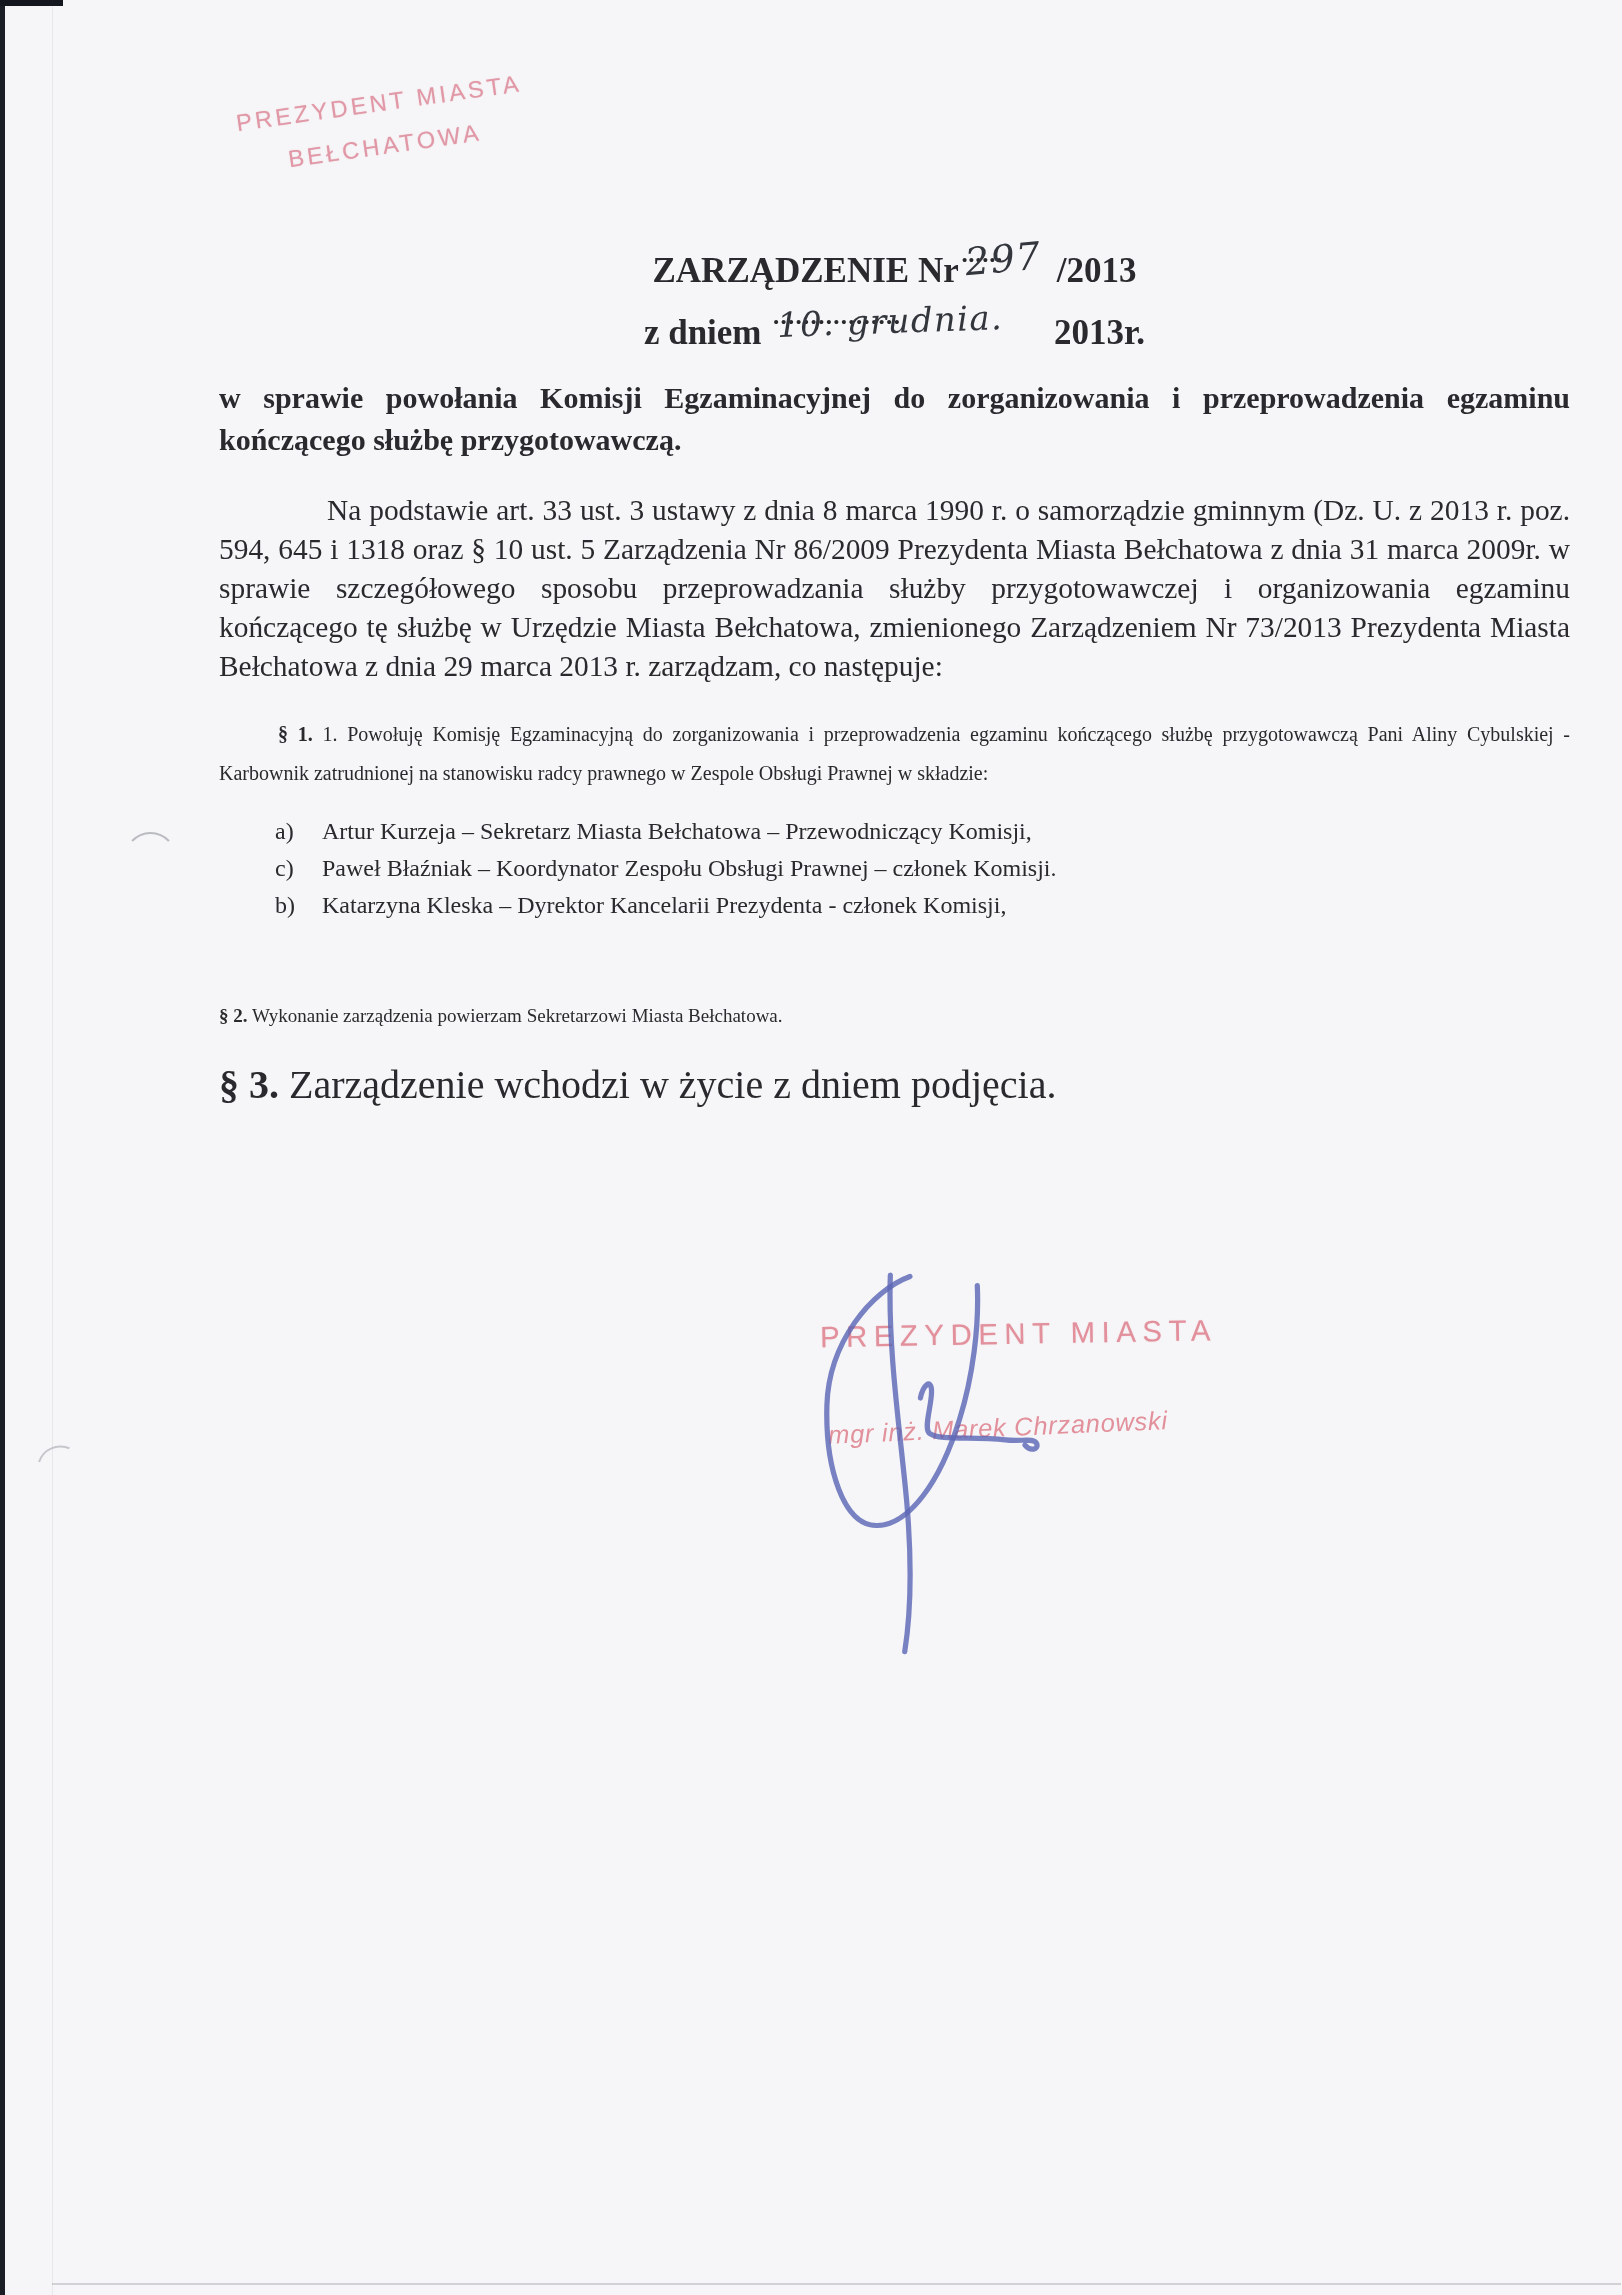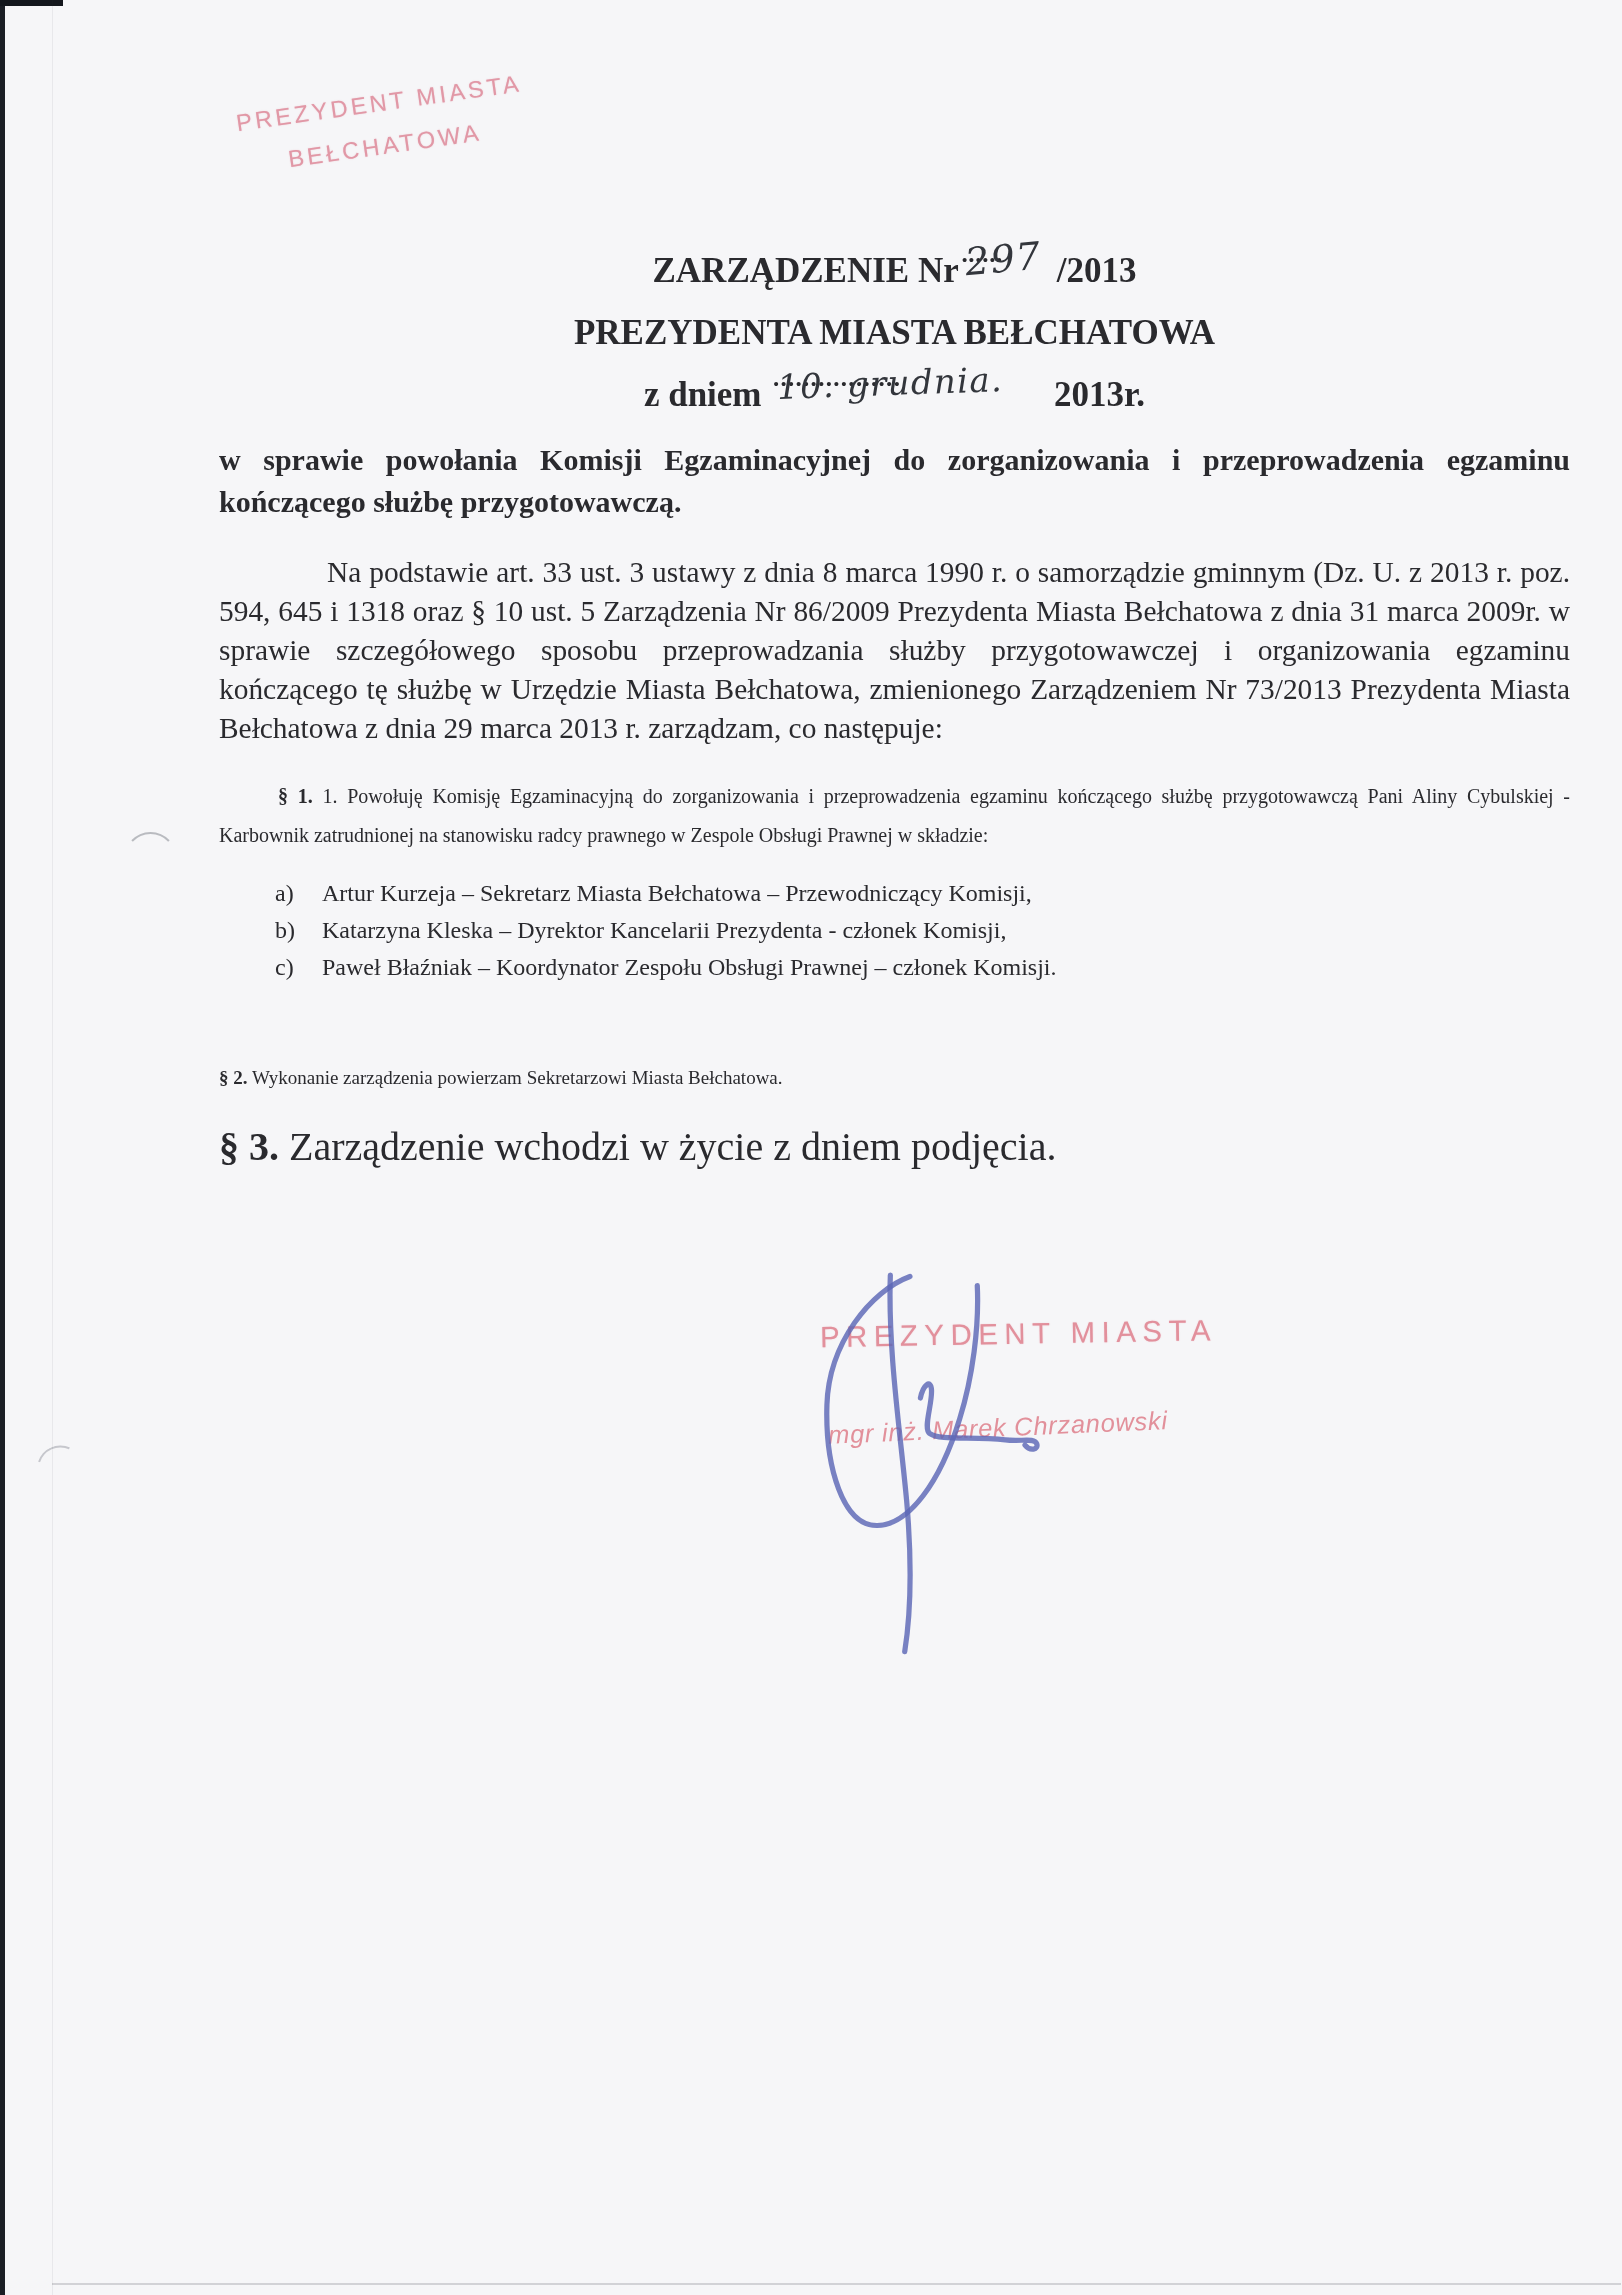--- a/index.html
+++ b/index.html
@@ -85,44 +85,43 @@
   <div>PREZYDENT MIASTA</div>
   <div>BEŁCHATOWA</div>
 </div>
 
 <div class="doc">
 
   <div class="doc-header">
     <div class="title-line">
       <span>ZARZĄDZENIE Nr</span><span class="hw-slot"><span class="dots">......</span><span class="hw">297</span></span><span>/2013</span>
     </div>
-    <div>PREZYDENTA MIASTA BEŁCHATOWA</div>
     <div class="title-line">
       <span>z dniem</span>&nbsp;<span class="hw-slot date-slot"><span class="dots">.................</span><span class="hw">10. grudnia.</span></span>&nbsp;<span>2013r.</span>
     </div>
   </div>
 
   <p class="subject">w sprawie powołania Komisji Egzaminacyjnej do zorganizowania i przeprowadzenia egzaminu kończącego służbę przygotowawczą.</p>
 
   <p class="legal">Na podstawie art. 33 ust. 3 ustawy z dnia 8 marca 1990 r. o samorządzie gminnym (Dz. U. z 2013 r. poz. 594, 645 i 1318 oraz § 10 ust. 5 Zarządzenia Nr 86/2009 Prezydenta Miasta Bełchatowa z dnia 31 marca 2009r. w sprawie szczegółowego sposobu przeprowadzania służby przygotowawczej i organizowania egzaminu kończącego tę służbę w Urzędzie Miasta Bełchatowa, zmienionego Zarządzeniem Nr 73/2013 Prezydenta Miasta Bełchatowa z dnia 29 marca 2013 r. zarządzam, co następuje:</p>
 
   <p class="par1">
     <span class="marker">§ 1.</span>
     <span>1. Powołuję Komisję Egzaminacyjną do zorganizowania i przeprowadzenia egzaminu kończącego służbę przygotowawczą Pani Aliny Cybulskiej - Karbownik zatrudnionej na stanowisku radcy prawnego w Zespole Obsługi Prawnej w składzie:</span>
   </p>
 
   <div class="members">
     <div class="member">
       <span class="label">a)</span><span>Artur Kurzeja – Sekretarz Miasta Bełchatowa – Przewodniczący Komisji,</span>
     </div>
     <div class="member">
-      <span class="label">b)</span><span>Katarzyna Kleska – Dyrektor Kancelarii Prezydenta - członek Komisji,</span>
+      <span class="label">c)</span><span>Paweł Błaźniak – Koordynator Zespołu Obsługi Prawnej – członek Komisji.</span>
     </div>
     <div class="member">
-      <span class="label">c)</span><span>Paweł Błaźniak – Koordynator Zespołu Obsługi Prawnej – członek Komisji.</span>
+      <span class="label">b)</span><span>Katarzyna Kleska – Dyrektor Kancelarii Prezydenta - członek Komisji,</span>
     </div>
   </div>
 
   <p class="par2">
     <span class="marker">§ 2.</span>
     <span>Wykonanie zarządzenia powierzam Sekretarzowi Miasta Bełchatowa.</span>
   </p>
 
   <p class="par3">
     <span class="marker">§ 3.</span>

